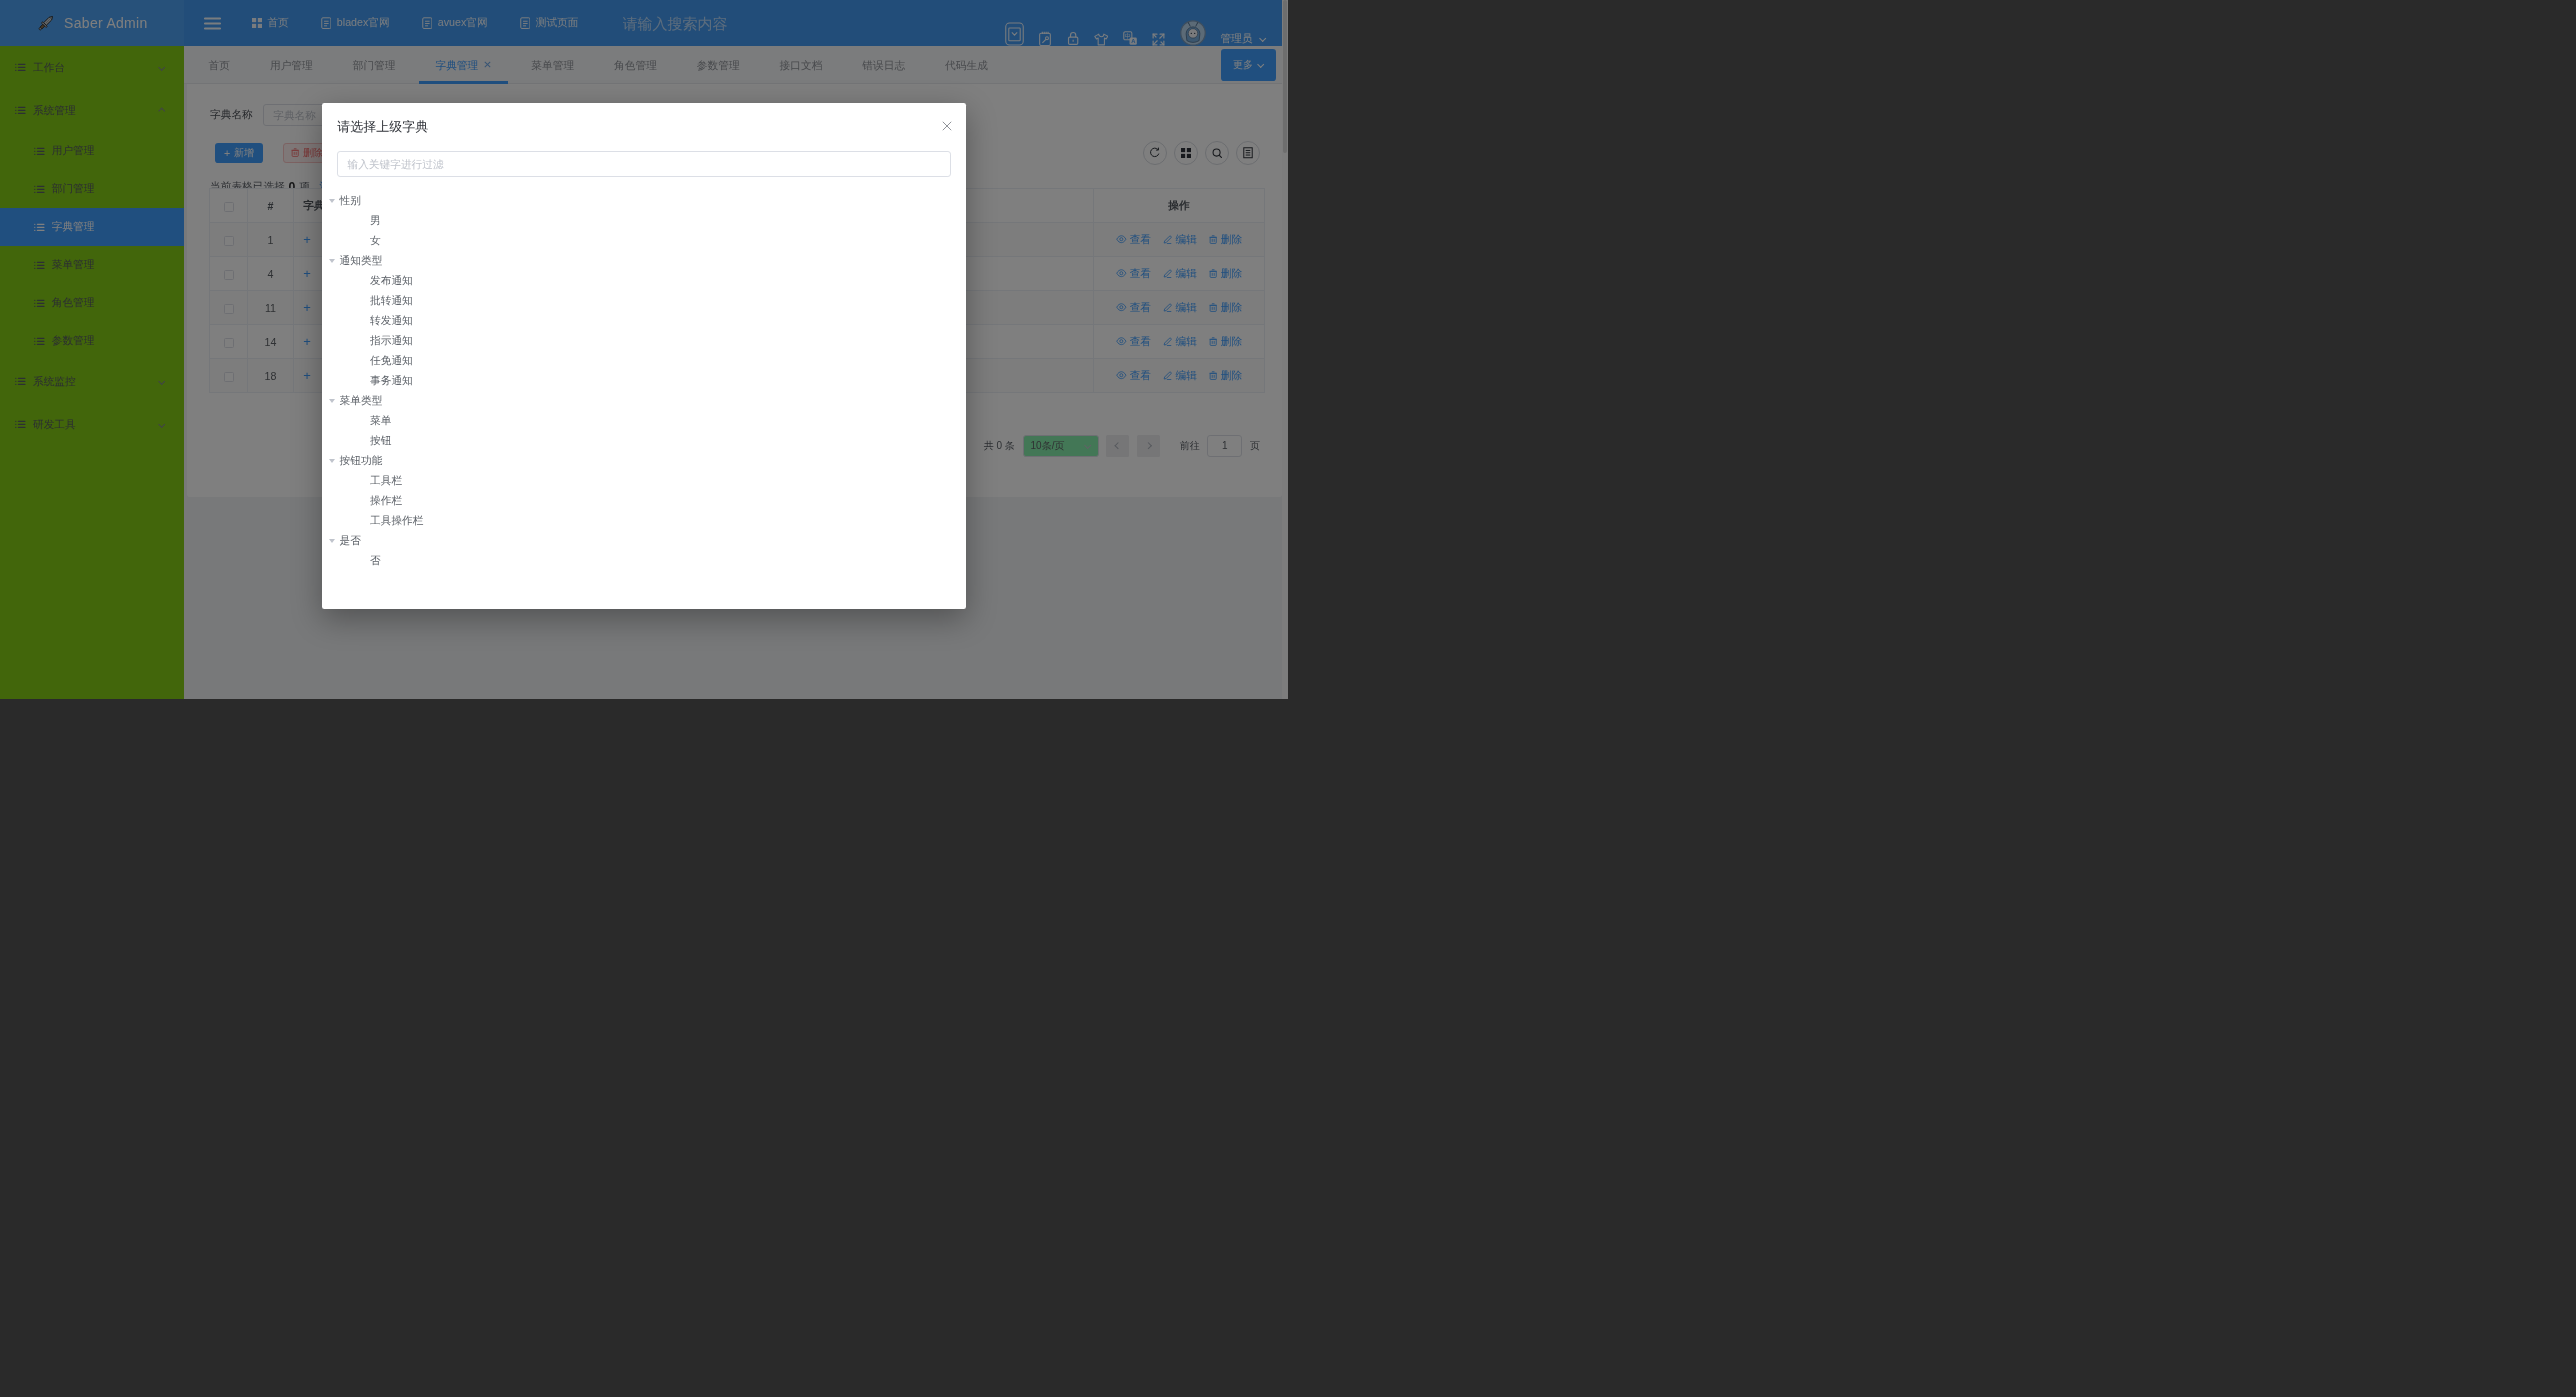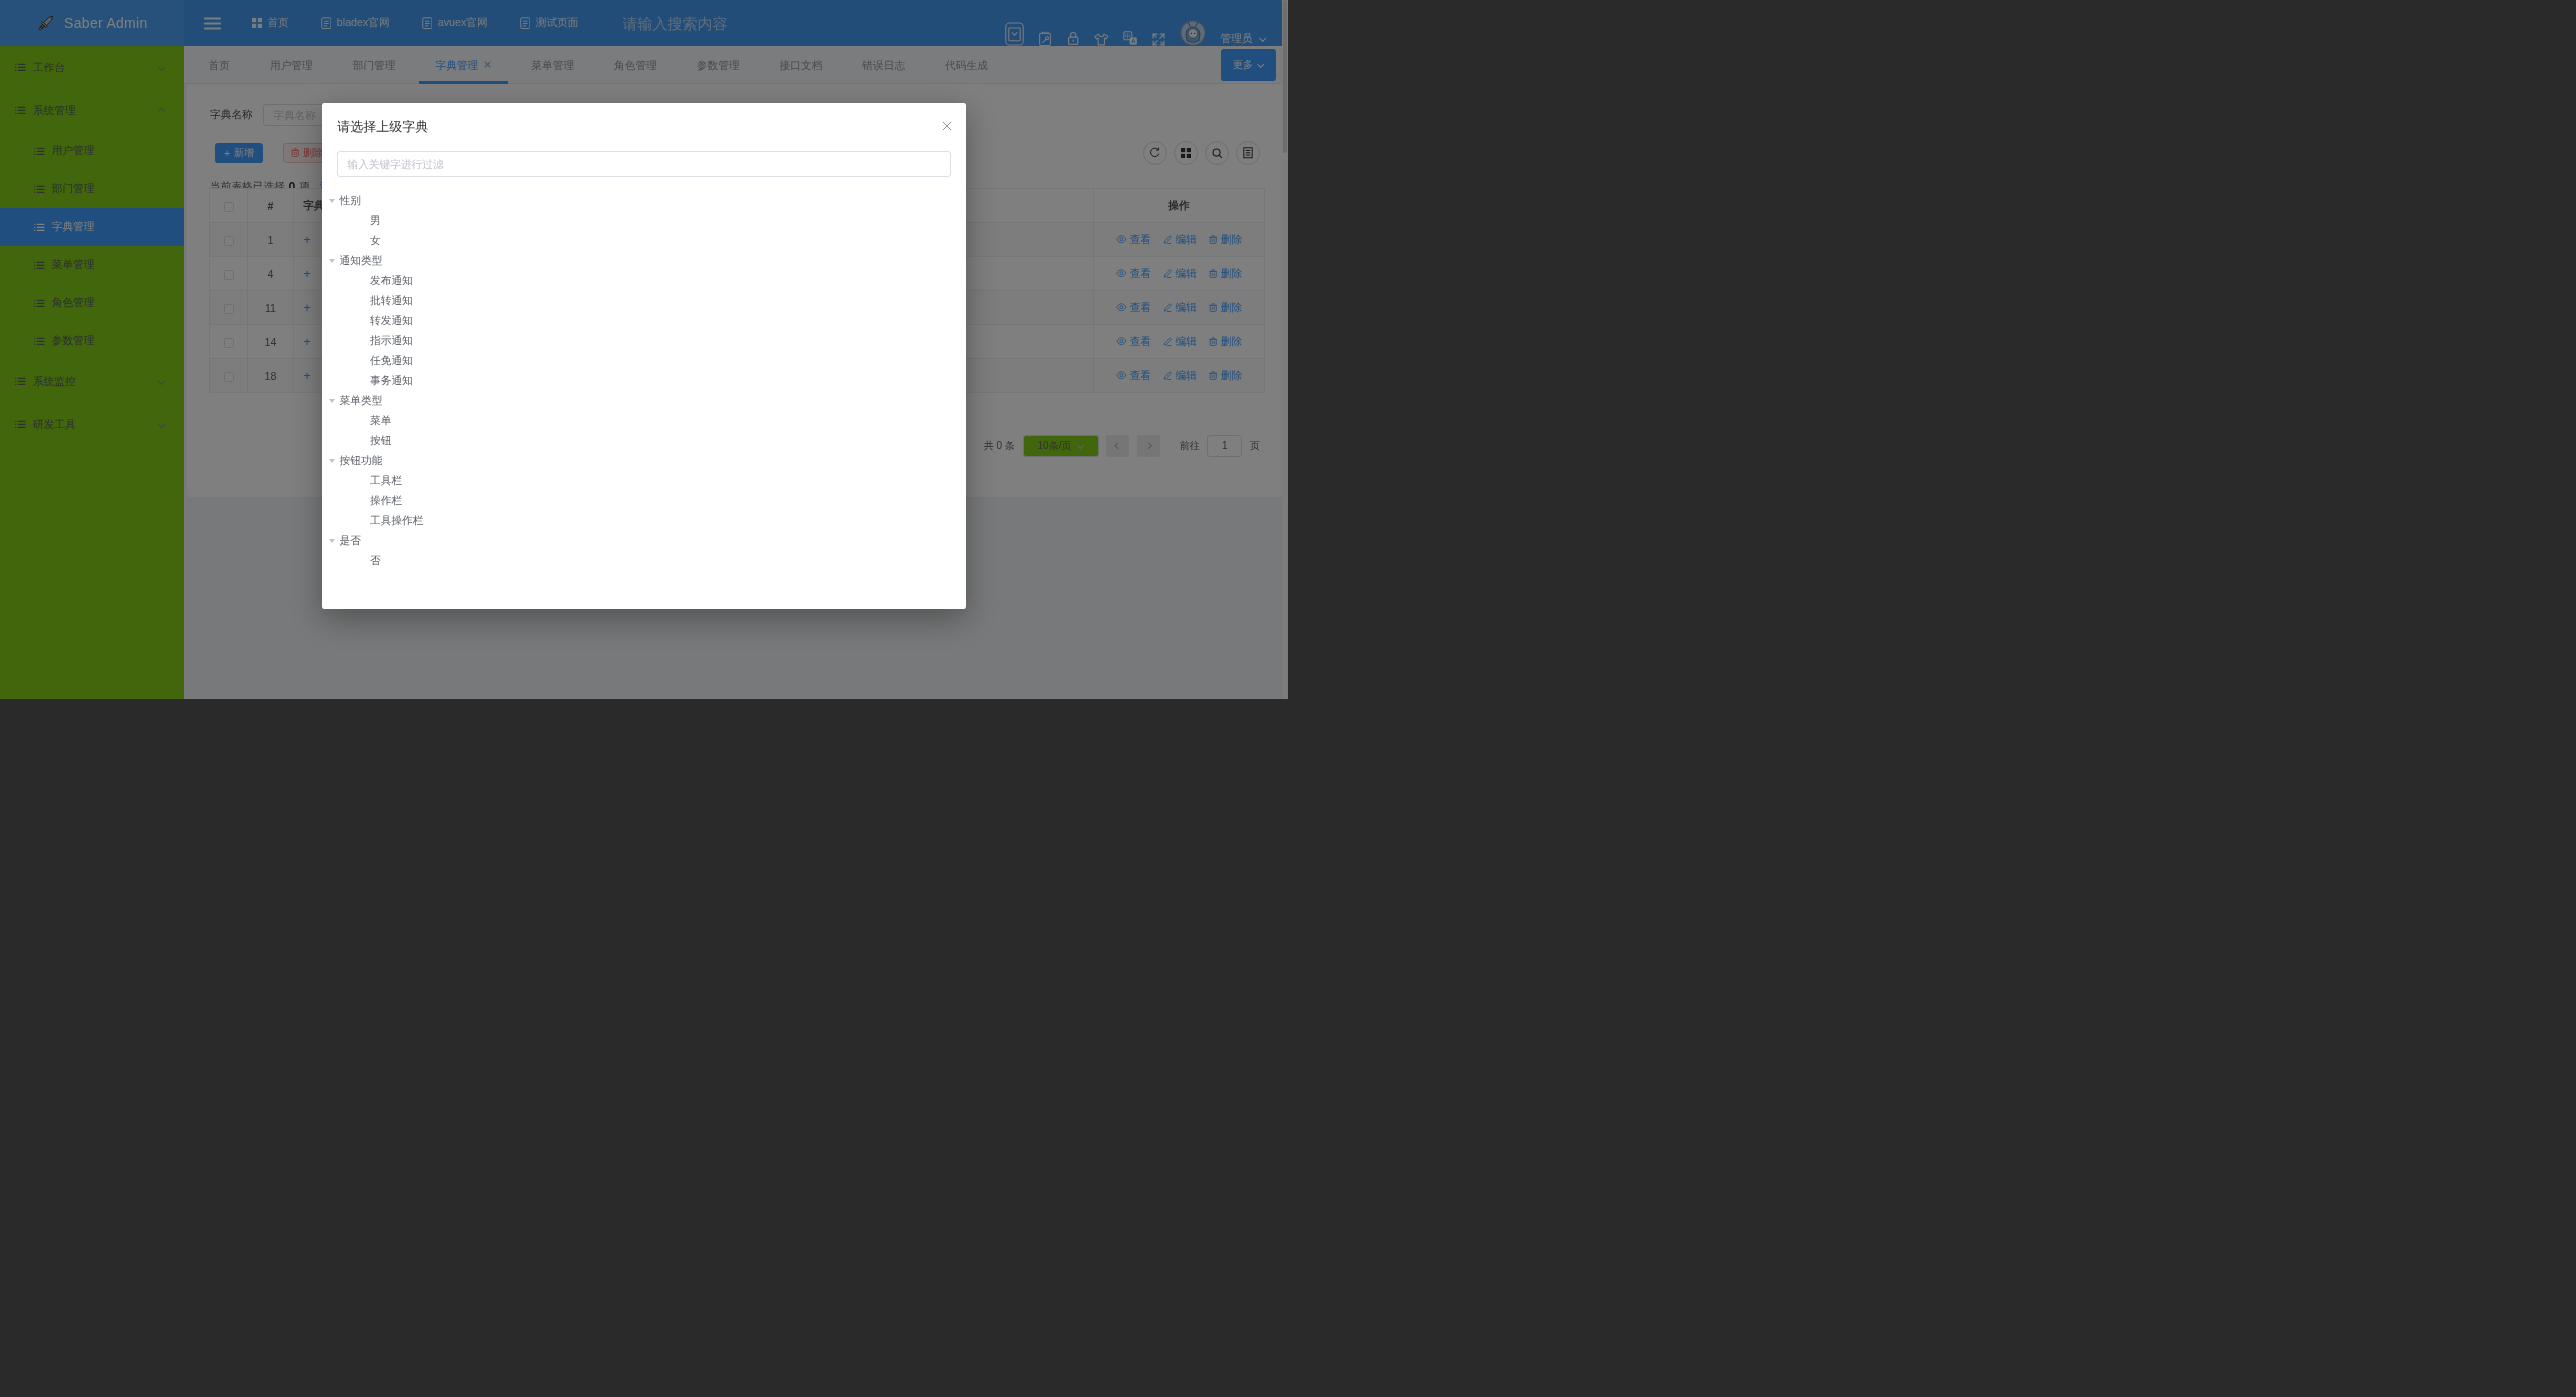--- a/index.html
+++ b/index.html
@@ -68,21 +68,21 @@
   .grid th{font-weight:bold;color:#555a61}
   .grid td.dict,.grid th.dict{text-align:left;padding-left:9.2px}
   .grid tr.stripe td{background:#fafafa}
   .chk{display:inline-block;width:10px;height:10px;border:0.8px solid #dcdfe6;border-radius:1.5px;background:#fff;vertical-align:middle;cursor:pointer}
   .plus{color:#409eff;font-size:13px;line-height:1;cursor:pointer}
   .ops{display:flex;justify-content:center;align-items:center;gap:12.3px}
   .op{display:flex;align-items:center;gap:3.1px;color:#409eff;font-size:10.7px;cursor:pointer;white-space:nowrap}
 
   
   .pager{display:flex;align-items:center;gap:7.7px;font-size:10px;color:#5a5f66;height:21.5px}
-  .pg-select{width:76px;height:21.5px;border:0.8px solid #dcdfe6;border-radius:3.1px;display:flex;align-items:center;justify-content:space-between;padding:0 14px;color:#606266;cursor:pointer;background:#84cc16}
+  .pg-select{width:76px;height:21.5px;border:0.8px solid #dcdfe6;border-radius:3.1px;display:flex;align-items:center;justify-content:space-between;padding:0 7px;color:#606266;cursor:pointer;background:#86efac}
   .pg-select .chev{color:#c0c4cc}
   .pg-btn{width:23px;height:21.5px;background:#ececef;border-radius:1.5px;display:flex;align-items:center;justify-content:center;color:#aeb3bb;cursor:pointer}
   .pg-input{width:35px;height:21.5px;border:0.8px solid #dcdfe6;border-radius:3.1px;text-align:center;font-size:10px;color:#5a5f66;outline:none;background:#fff}
 
   
   .overlay{position:absolute;inset:0;background:rgba(0,0,0,.5);z-index:40}
   .modal{position:absolute;left:322px;top:103px;width:644px;height:506px;background:#fff;border-radius:2.3px;box-shadow:0 9.2px 31px rgba(0,0,0,.32);z-index:50}
   .modal-header{height:48px;display:flex;align-items:center;padding:0 15.3px;font-size:13px;color:#2f3238;position:relative}
   .modal-close{position:absolute;right:14px;top:18.4px;color:#909399;cursor:pointer}
   .modal-filter{margin:0 15.3px;width:614px;height:26px}

